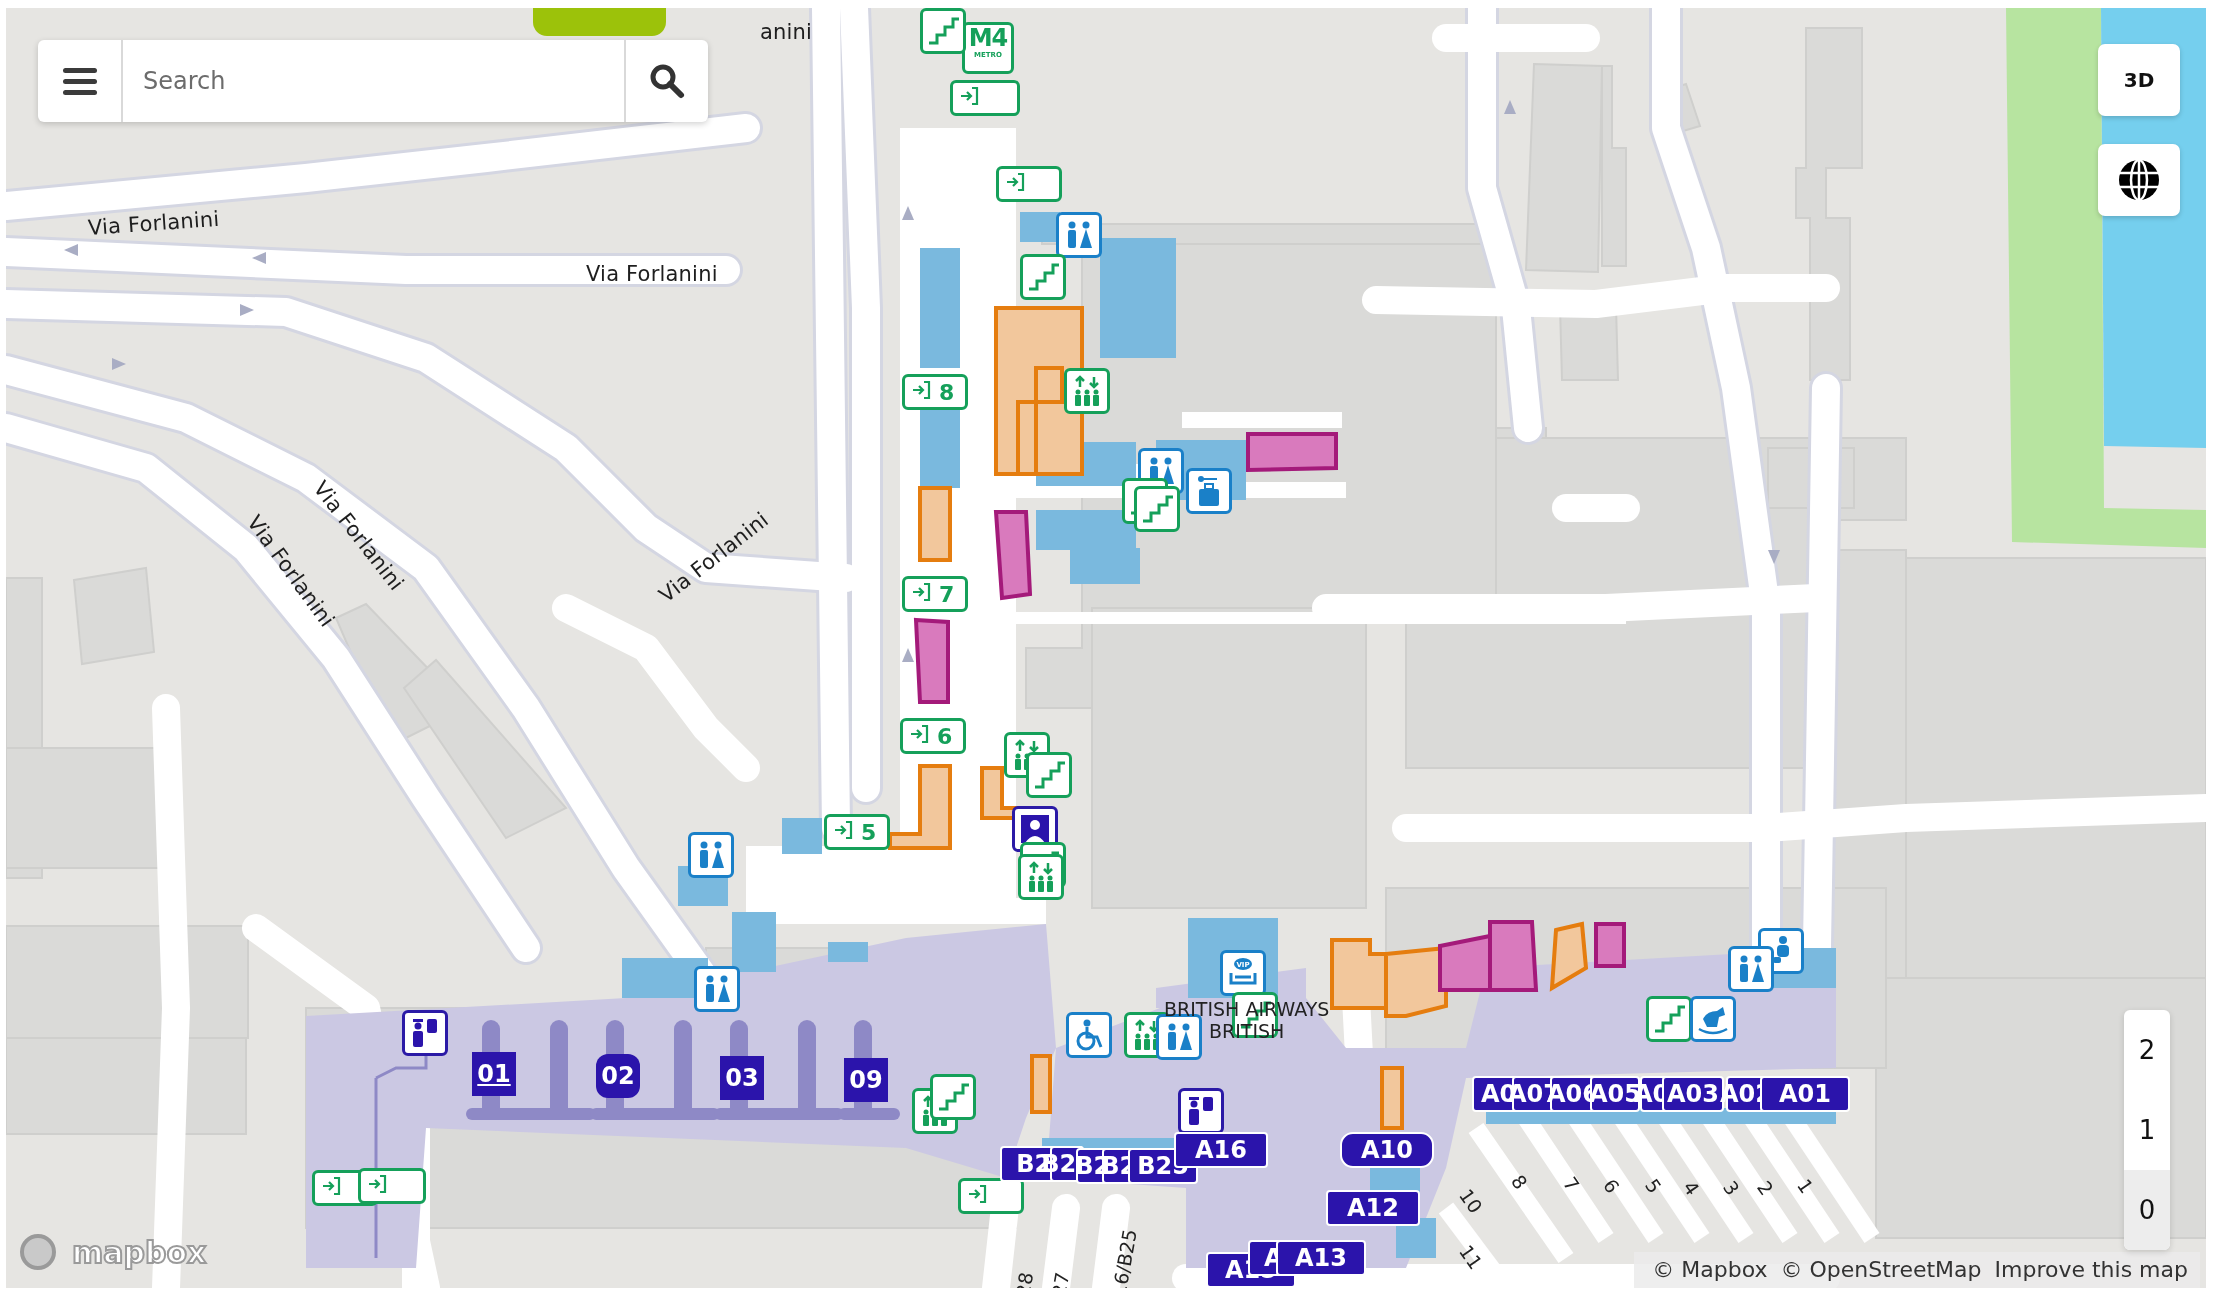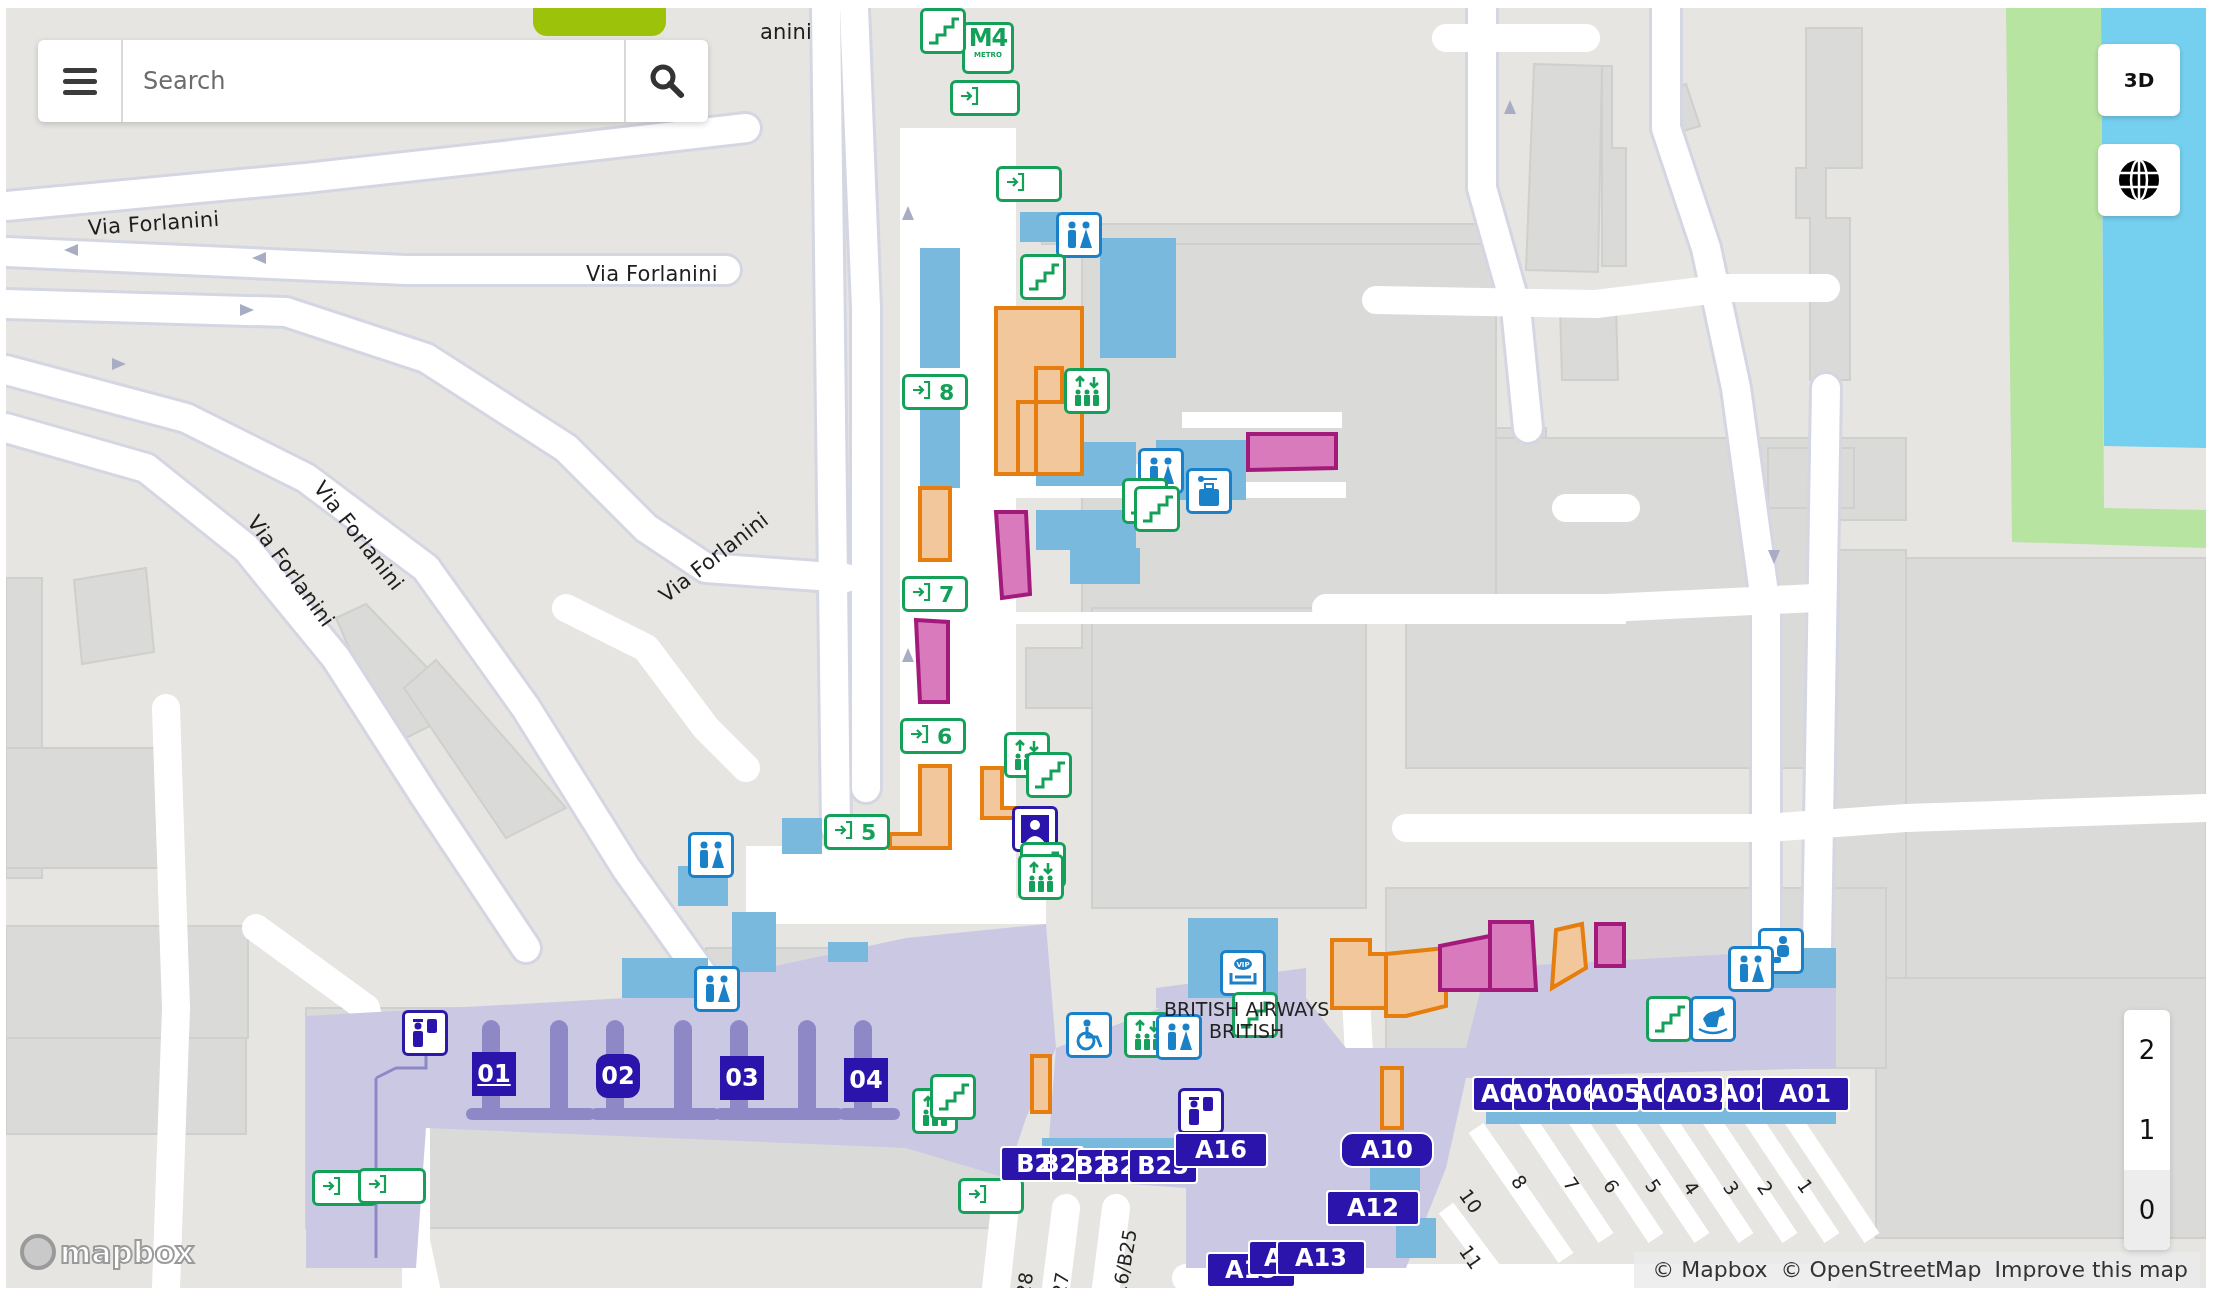--- a/index.html
+++ b/index.html
@@ -24,21 +24,21 @@
   .ctrl { position:absolute; left:2098px; width:82px; background:#fff; border-radius:7px; box-shadow:0 2px 5px rgba(0,0,0,0.18); display:flex; align-items:center; justify-content:center; cursor:pointer; }
   .ctrl.btn3d { top:44px; height:72px; font-size:20px; font-weight:bold; color:#111; }
   .ctrl.globe { top:144px; height:72px; }
 
   .floors { position:absolute; left:2124px; top:1010px; width:46px; height:240px; background:#fff; border-radius:6px; box-shadow:0 2px 6px rgba(0,0,0,0.15); overflow:hidden; }
   .floors .fl { height:80px; display:flex; align-items:center; justify-content:center; font-size:26px; color:#111; cursor:pointer; }
   .floors .fl.active { background:#ededed; }
 
   .attrib { position:absolute; right:6px; bottom:0; height:36px; padding:0 12px; background:rgba(235,235,235,0.85); font-size:22px; color:#333; line-height:36px; white-space:nowrap; }
   .attrib span { margin-left:6px; cursor:pointer; }
-  .mapbox-logo { position:absolute; left:14px; top:1226px; display:flex; align-items:center; gap:4px; font-weight:bold; font-size:30px; color:#fff; -webkit-text-stroke:2px #9a9a9a; }
+  .mapbox-logo { position:absolute; left:14px; top:1226px; display:flex; align-items:center; gap:16px; font-weight:bold; font-size:30px; color:#fff; -webkit-text-stroke:2px #9a9a9a; }
   .mapbox-logo .dot { width:36px; height:36px; border-radius:50%; border:4px solid #9a9a9a; background:#c9c9c9; box-sizing:border-box; }
 
   
   .poi { position:absolute; width:46px; height:46px; background:#fff; border:3px solid; border-radius:6px; box-sizing:border-box; display:flex; align-items:center; justify-content:center; cursor:pointer; }
   .poi.green { border-color:#15a05a; }
   .poi.blue { border-color:#1a80c8; }
   .poi.navy { border-color:#2b1aa6; }
   .poi svg { width:36px; height:36px; }
   .entrance { position:absolute; height:36px; min-width:62px; background:#fff; border:3px solid #15a05a; border-radius:6px; box-sizing:border-box; display:flex; align-items:center; padding:0 6px; gap:6px; color:#15a05a; font-weight:bold; font-size:22px; cursor:pointer; }
   .entrance svg { width:22px; height:22px; }
@@ -616,21 +616,21 @@
 
   <div class="lounge-label">
     <div>BRITISH AIRWAYS</div>
     <div>BRITISH</div>
   </div>
 
   <div id="gates-square">
       <div class="gate sq" style="left: 466px; top: 1044px; width: 44px; height: 44px; text-decoration: underline;">01</div>
       <div class="gate sq" style="left: 590px; top: 1046px; width: 44px; height: 44px; border-radius: 12px;">02</div>
       <div class="gate sq" style="left: 714px; top: 1048px; width: 44px; height: 44px;">03</div>
-      <div class="gate sq" style="left: 838px; top: 1050px; width: 44px; height: 44px;">04</div>
+      <div class="gate sq" style="left: 838px; top: 1050px; width: 44px; height: 44px;">09</div>
     </div>
   <div id="gates">
       <div class="gate" style="left: 994px; top: 1138px; width: 84px; height: 36px;">B28</div>
       <div class="gate" style="left: 1044px; top: 1138px; width: 34px; height: 36px;">B28</div>
       <div class="gate" style="left: 1070px; top: 1140px; width: 50px; height: 36px;">B27</div>
       <div class="gate" style="left: 1096px; top: 1140px; width: 50px; height: 36px;">B26</div>
       <div class="gate" style="left: 1122px; top: 1140px; width: 70px; height: 36px;">B25</div>
       <div class="gate" style="left: 1168px; top: 1124px; width: 94px; height: 36px;">A16</div>
       <div class="gate" style="left: 1334px; top: 1124px; width: 94px; height: 36px; border-radius: 13px;">A10</div>
       <div class="gate" style="left: 1320px; top: 1182px; width: 94px; height: 36px;">A12</div>

